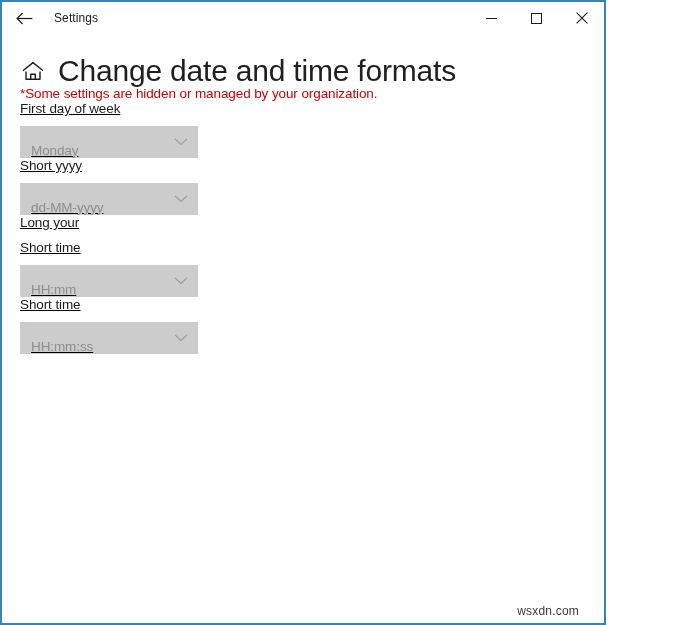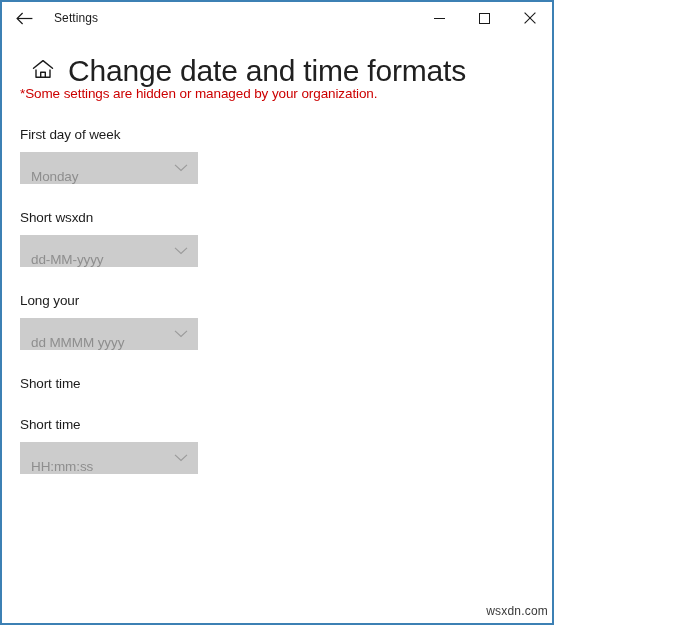--- a/index.html
+++ b/index.html
@@ -10,21 +10,21 @@
   }
   body {
     width: 674px;
     height: 625px;
     font-family: "Liberation Sans", sans-serif;
     overflow: hidden;
   }
 
   .window {
     position: relative;
-    width: 554px;
+    width: 606px;
     height: 625px;
     background: #ffffff;
     border: 2px solid #3c80b4;
     overflow: hidden;
   }
 
   
   .titlebar {
     position: relative;
     height: 32px;
@@ -62,22 +62,22 @@
     display: flex;
     align-items: center;
     justify-content: center;
     cursor: default;
   }
   .caption-btn svg { display: block; }
 
   
   .page-header {
     display: flex;
-    align-items: flex-start;
-    padding: 22px 0 0 28px;
+    align-items: center;
+    padding: 22px 0 0 18px;
   }
   .home-icon {
     width: 26px;
     height: 26px;
     display: flex;
     align-items: center;
     justify-content: center;
     margin-right: 12px;
     flex: none;
   }
@@ -95,21 +95,21 @@
     padding: 0 0 0 18px;
   }
   .warning-text {
     font-size: 13.5px;
     color: #cc0000;
     letter-spacing: -.1px;
     white-space: nowrap;
   }
 
   .field-group {
-    margin-top: 26px;
+    text-decoration: underline;
   }
   .field-label {
     font-size: 13.5px;
     color: #1b1b1b;
     margin-bottom: 10px;
     letter-spacing: -.1px;
   }
   .dropdown {
     position: relative;
     width: 178px;
@@ -131,21 +131,21 @@
     position: absolute;
     right: 10px;
     top: 50%;
     transform: translateY(-50%);
     display: flex;
   }
 
   
   .watermark {
     position: absolute;
-    right: 4px;
+    right: 25px;
     bottom: 5px;
     font-size: 12px;
     color: #3a3a3a;
     letter-spacing: .2px;
   }
 </style>
 </head>
 <body>
 
 <div class="window">
@@ -208,45 +208,45 @@
         <span class="dropdown-value">Monday</span>
         <span class="dropdown-chevron">
           <svg width="14" height="9" viewBox="0 0 14 9">
             <path d="M1 1.4 L7 7 L13 1.4" fill="none" stroke="#9a9a9a" stroke-width="1.1"></path>
           </svg>
         </span>
       </div>
     </div>
 
     <div class="field-group">
-      <div class="field-label">Short wsxdn</div>
+      <div class="field-label">Short yyyy</div>
       <div class="dropdown">
         <span class="dropdown-value">dd-MM-yyyy</span>
         <span class="dropdown-chevron">
           <svg width="14" height="9" viewBox="0 0 14 9">
             <path d="M1 1.4 L7 7 L13 1.4" fill="none" stroke="#9a9a9a" stroke-width="1.1"></path>
           </svg>
         </span>
       </div>
     </div>
 
     <div class="field-group">
       <div class="field-label">Long your</div>
-      <div class="dropdown">
-        <span class="dropdown-value">dd MMMM yyyy</span>
-        <span class="dropdown-chevron">
-          <svg width="14" height="9" viewBox="0 0 14 9">
-            <path d="M1 1.4 L7 7 L13 1.4" fill="none" stroke="#9a9a9a" stroke-width="1.1"></path>
-          </svg>
-        </span>
-      </div>
     </div>
 
     <div class="field-group">
       <div class="field-label">Short time</div>
+      <div class="dropdown">
+        <span class="dropdown-value">HH:mm</span>
+        <span class="dropdown-chevron">
+          <svg width="14" height="9" viewBox="0 0 14 9">
+            <path d="M1 1.4 L7 7 L13 1.4" fill="none" stroke="#9a9a9a" stroke-width="1.1"></path>
+          </svg>
+        </span>
+      </div>
     </div>
 
     <div class="field-group">
       <div class="field-label">Short time</div>
       <div class="dropdown">
         <span class="dropdown-value">HH:mm:ss</span>
         <span class="dropdown-chevron">
           <svg width="14" height="9" viewBox="0 0 14 9">
             <path d="M1 1.4 L7 7 L13 1.4" fill="none" stroke="#9a9a9a" stroke-width="1.1"></path>
           </svg>

